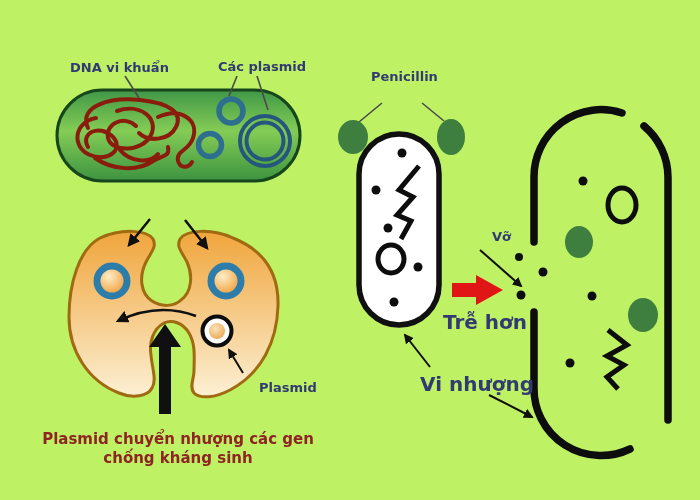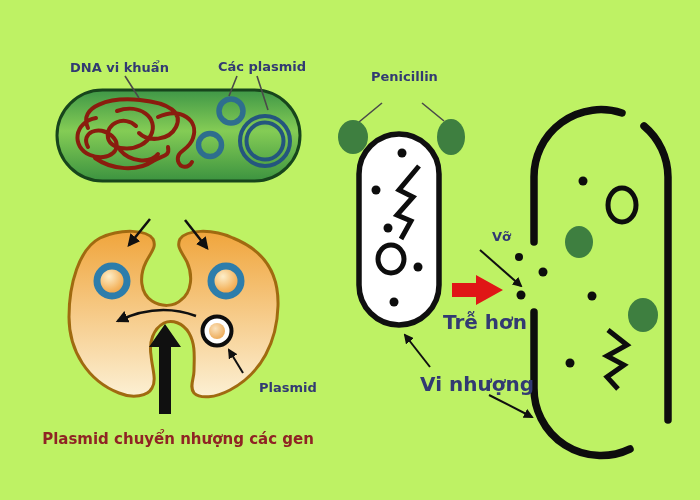--- a/index.html
+++ b/index.html
@@ -131,20 +131,21 @@
     </g>
   </svg>
 
   <div class="lbl" style="left:70px;top:61px">DNA vi khuẩn</div>
   <div class="lbl" style="left:218px;top:60px">Các plasmid</div>
 
   <div class="lbl" style="left:259px;top:381px">Plasmid</div>
 
   <div class="caption">
     <div>Plasmid chuyển nhượng các gen</div>
+    <div>chống kháng sinh</div>
   </div>
 
   <div class="lbl" style="left:371px;top:70px">Penicillin</div>
   <div class="lbl" style="left:492px;top:230px">Vỡ</div>
   <div class="lbl md" style="left:443px;top:311px">Trễ hơn</div>
   <div class="lbl md" style="left:420px;top:373px">Vi nhượng</div>
 
 </div>
 
 </body></html>

